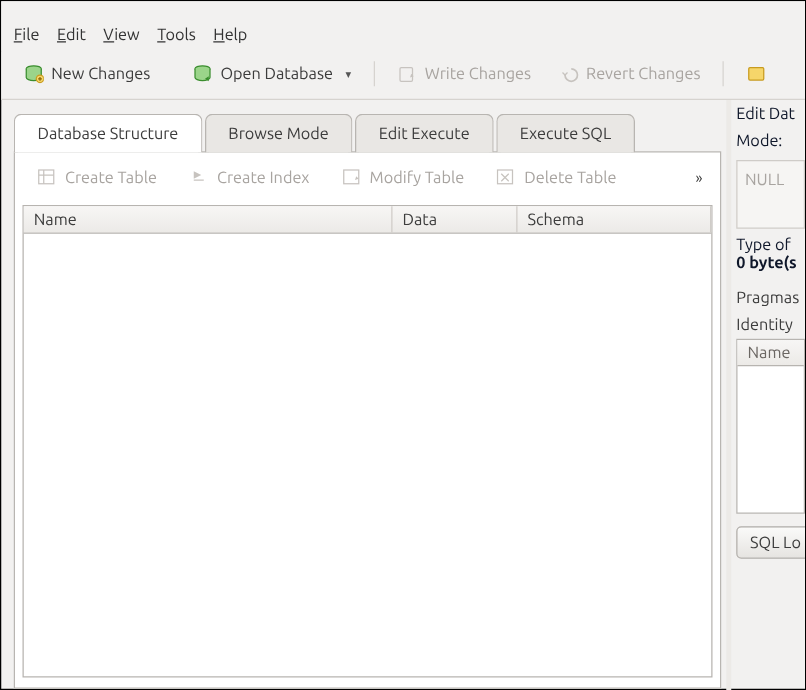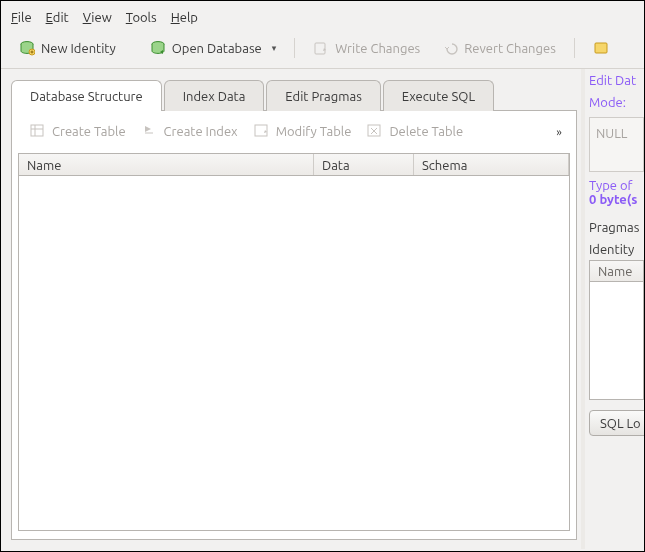--- a/index.html
+++ b/index.html
@@ -17,21 +17,21 @@
     border: 1px solid #000;
     width: 645px;
     height: 552px;
     background: #f2f1f0;
   }
 
   
   .menubar {
     display: flex;
     gap: 14px;
-    padding: 9px 10px 6px 10px;
+    padding: 20px 10px 6px 10px;
     background: #f2f1f0;
   }
   .menubar .menu-item { cursor: default; color: #333; }
   .menubar .menu-item u { text-decoration: underline; }
 
   
   .toolbar {
     display: flex;
     align-items: center;
     gap: 6px;
@@ -68,21 +68,21 @@
   }
   .right-pane {
     flex: 1;
     padding: 4px 0 0 4px;
     color: #6b6763;
     font-size: 13px;
     overflow: hidden;
     white-space: nowrap;
   }
   .right-pane .label { color:#3c3c3c; margin-top:4px; }
-  .right-pane .dim { color:#8b5cf6; }
+  .right-pane .dim { color:#0f172a; }
   .right-side-splitter {
     width: 4px; background: #eceae7;
   }
 
   
   .tabs {
     display: flex;
     align-items: center;
     gap: 0;
     margin-top: 4px;
@@ -106,20 +106,21 @@
     border: 1px solid #b8b5b1;
     background: #ffffff;
     flex: 1;
     display: flex;
     flex-direction: column;
     min-height: 430px;
   }
   .tab-toolbar {
     display: flex;
     align-items: center;
+    gap: 10px;
     padding: 8px 10px 10px 10px;
   }
   .tab-toolbar .tbtn { color:#a8a4a0; }
   .tab-toolbar .chevron { margin-left: auto; color:#3c3c3c; font-size: 12px; padding-right:4px; }
 
   
   .grid {
     border: 1px solid #b7b4b0;
     margin: 0 6px 8px 6px;
     flex: 1;
@@ -195,21 +196,21 @@
 <div class="toolbar">
   <div class="tbtn">
     <span class="db-icon">
       <svg width="16" height="16">
             <ellipse cx="8" cy="4" rx="6" ry="2.4" fill="#9bd48a" stroke="#3a8d2e"></ellipse>
             <path d="M2 4v7c0 1.3 2.7 2.4 6 2.4s6-1.1 6-2.4V4" fill="#9bd48a" stroke="#3a8d2e"></path>
             <circle cx="13" cy="12" r="3" fill="#f6d66a" stroke="#c89b1e"></circle>
             <path d="M13 10.5v3M11.5 12h3" stroke="#8a6400" stroke-width="1"></path>
           </svg>
     </span>
-    <span>New Identity</span>
+    <span>New Changes</span>
   </div>
   <div class="spacer"></div>
   <div class="tbtn">
     <span class="db-icon">
       <svg width="16" height="16">
             <ellipse cx="8" cy="4" rx="6" ry="2.4" fill="#9bd48a" stroke="#3a8d2e"></ellipse>
             <path d="M2 4v7c0 1.3 2.7 2.4 6 2.4s6-1.1 6-2.4V4" fill="#9bd48a" stroke="#3a8d2e"></path>
             <path d="M10 12l3-2v4z" fill="#3a8d2e"></path>
           </svg>
     </span>
@@ -242,22 +243,22 @@
             <rect x="2" y="3" width="12" height="10" rx="1" fill="#f6d66a" stroke="#c89b1e"></rect>
           </svg>
     </span>
   </div>
 </div>
 
 <div class="main-area">
   <div class="left-pane">
     <div class="tabs">
       <div class="tab active"><span>Database Structure</span></div>
-      <div class="tab"><span>Index Data</span></div>
-      <div class="tab"><span>Edit Pragmas</span></div>
+      <div class="tab"><span>Browse Mode</span></div>
+      <div class="tab"><span>Edit Execute</span></div>
       <div class="tab"><span>Execute SQL</span></div>
     </div>
     <div class="tabcontent">
       <div class="tab-toolbar">
         <div class="tbtn">
           <span class="edit-icon">
             <svg width="16" height="16">
                   <rect x="1" y="2" width="12" height="11" fill="none" stroke="#c7c3bf"></rect>
                   <path d="M1 6h12M5 2v11" stroke="#c7c3bf"></path>
                 </svg>

